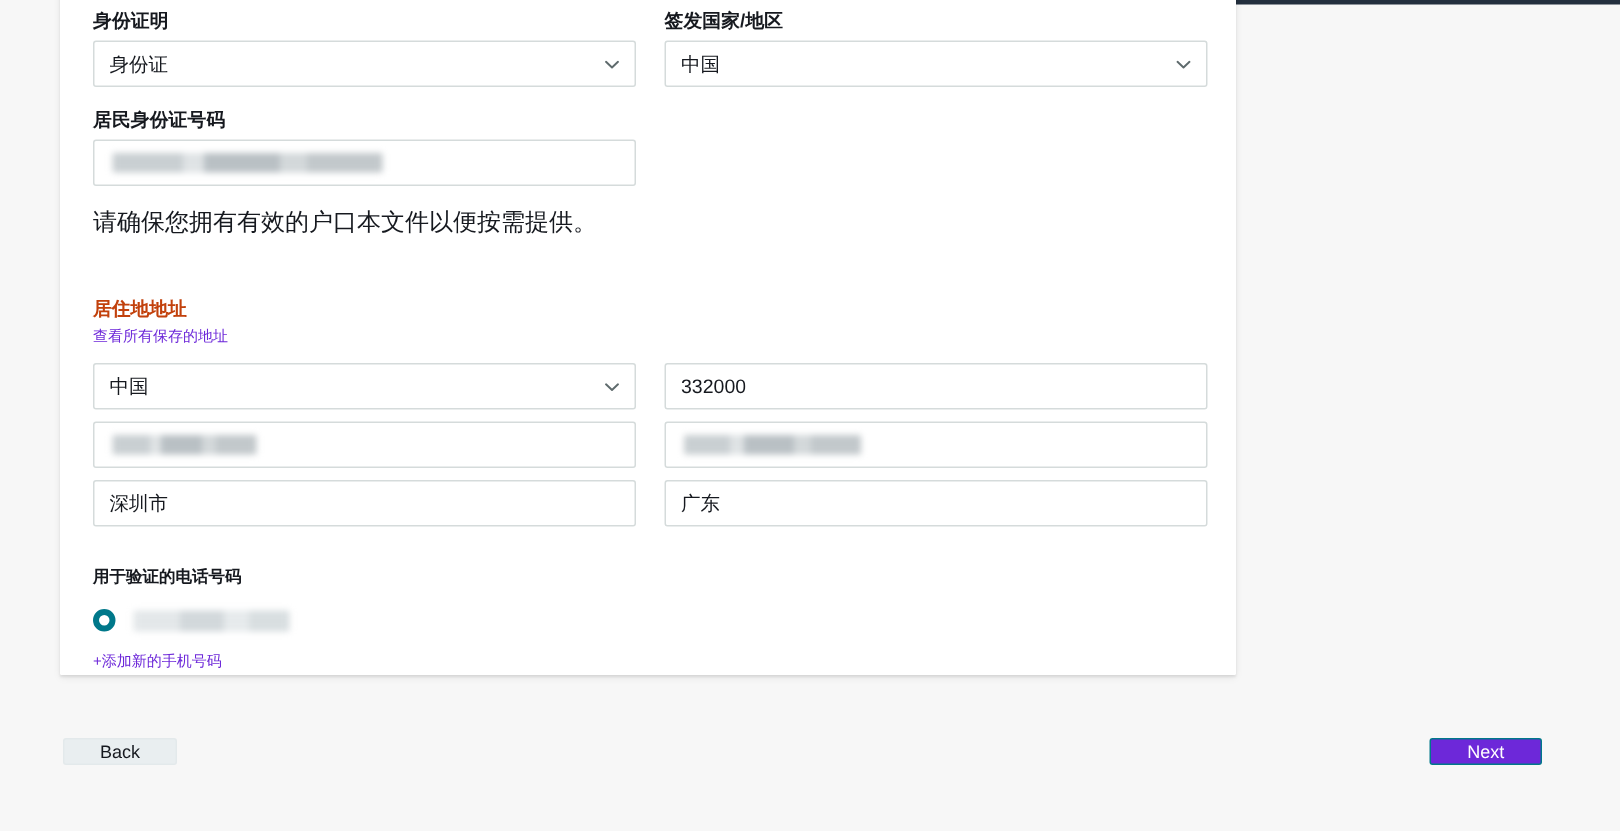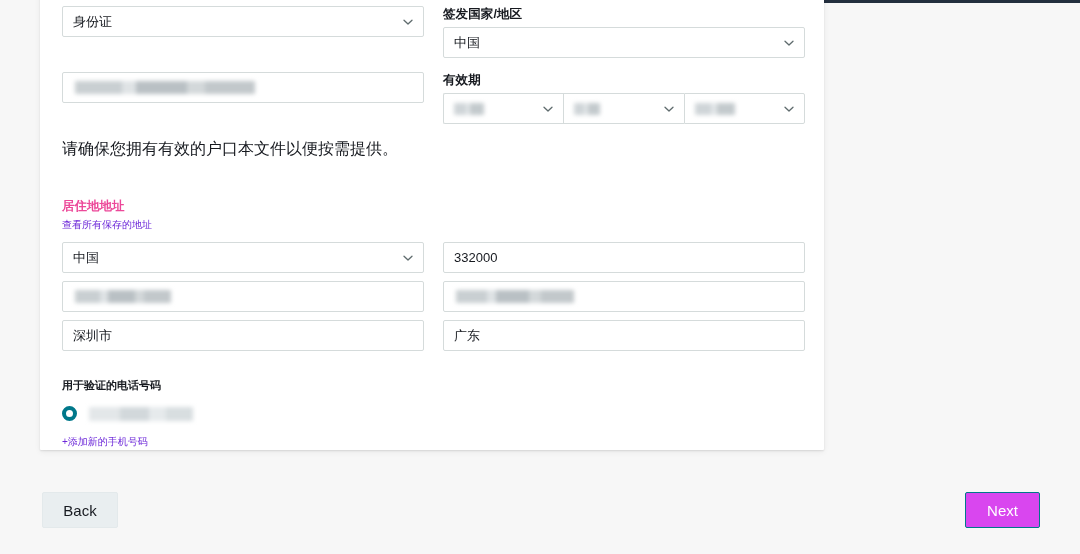--- a/index.html
+++ b/index.html
@@ -116,21 +116,21 @@
   }
   .note {
     font-size: 16px;
     color: #16191f;
     line-height: 18px;
     margin-top: 16px;
   }
   .section-heading {
     font-size: 12.5px;
     font-weight: bold;
-    color: #ec4899;
+    color: #c2410c;
     margin-top: 40px;
     line-height: 16px;
   }
   .link {
     font-size: 10px;
     color: #6d28d9;
     line-height: 18px;
     text-decoration: none;
     cursor: pointer;
     display: inline-block;
@@ -178,55 +178,56 @@
   .btn-bar {
     position: absolute;
     left: 42px;
     right: 40px;
     top: 492px;
     height: 35px;
   }
   .btn {
     position: absolute;
     top: 0;
-    height: 36px;
+    height: 18px;
     border-radius: 2px;
-    font-size: 15px;
+    font-size: 12px;
     display: flex;
     align-items: center;
     justify-content: center;
     cursor: pointer;
     box-sizing: border-box;
     user-select: none;
   }
   .btn-back {
     left: 0;
     width: 76px;
     background: #e9eef0;
     color: #16191f;
     border: 1px solid #e3e9eb;
   }
   .btn-next {
-    right: 0;
+    right: 12px;
     width: 75px;
-    background: #d946ef;
+    background: #6d28d9;
     color: #ffffff;
     border: 1px solid #00788a;
   }
 </style>
 </head>
 <body>
 
 <div class="top-strip"></div>
 
 <div class="card">
 
   
   <div class="row">
     <div class="col">
+      <div class="field-label">身份证明</div>
       <div class="control select">
         <span class="value-text">身份证</span>
         <span class="chev">
           <svg width="12" height="12" viewBox="0 0 12 12">
               <path d="M2 4.2 L6 8 L10 4.2" fill="none" stroke="#5f6b6d" stroke-width="1.3" stroke-linecap="round" stroke-linejoin="round"></path>
             </svg>
         </span>
       </div>
     </div>
     <div class="col">
@@ -240,51 +241,23 @@
         </span>
       </div>
     </div>
   </div>
 
   <div class="gap-md"></div>
 
   
   <div class="row">
     <div class="col">
+      <div class="field-label">居民身份证号码</div>
       <div class="control">
         <span class="redact" style="width:180px;margin-left:2px;"></span>
-      </div>
-    </div>
-    <div class="col">
-      <div class="field-label">有效期</div>
-      <div class="triple">
-        <div class="control select">
-          <span class="redact small" style="width:30px;"></span>
-          <span class="chev">
-            <svg width="12" height="12" viewBox="0 0 12 12">
-                <path d="M2 4.2 L6 8 L10 4.2" fill="none" stroke="#5f6b6d" stroke-width="1.3" stroke-linecap="round" stroke-linejoin="round"></path>
-              </svg>
-          </span>
-        </div>
-        <div class="control select">
-          <span class="redact small" style="width:26px;"></span>
-          <span class="chev">
-            <svg width="12" height="12" viewBox="0 0 12 12">
-                <path d="M2 4.2 L6 8 L10 4.2" fill="none" stroke="#5f6b6d" stroke-width="1.3" stroke-linecap="round" stroke-linejoin="round"></path>
-              </svg>
-          </span>
-        </div>
-        <div class="control select">
-          <span class="redact small" style="width:40px;"></span>
-          <span class="chev">
-            <svg width="12" height="12" viewBox="0 0 12 12">
-                <path d="M2 4.2 L6 8 L10 4.2" fill="none" stroke="#5f6b6d" stroke-width="1.3" stroke-linecap="round" stroke-linejoin="round"></path>
-              </svg>
-          </span>
-        </div>
       </div>
     </div>
   </div>
 
   <div class="note">请确保您拥有有效的户口本文件以便按需提供。</div>
 
   <div class="section-heading">居住地地址</div>
   <a class="link">查看所有保存的地址</a>
 
   <div class="gap-sm"></div>

